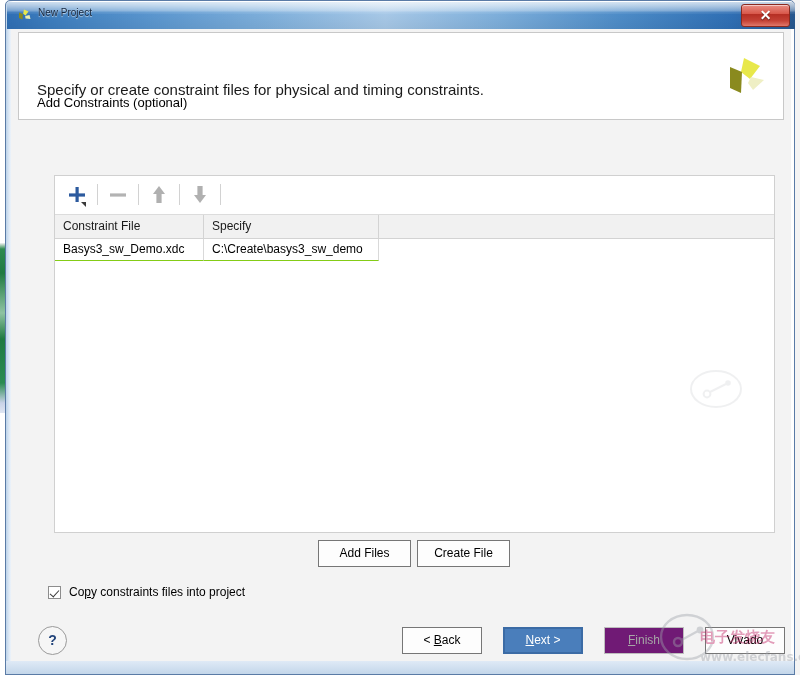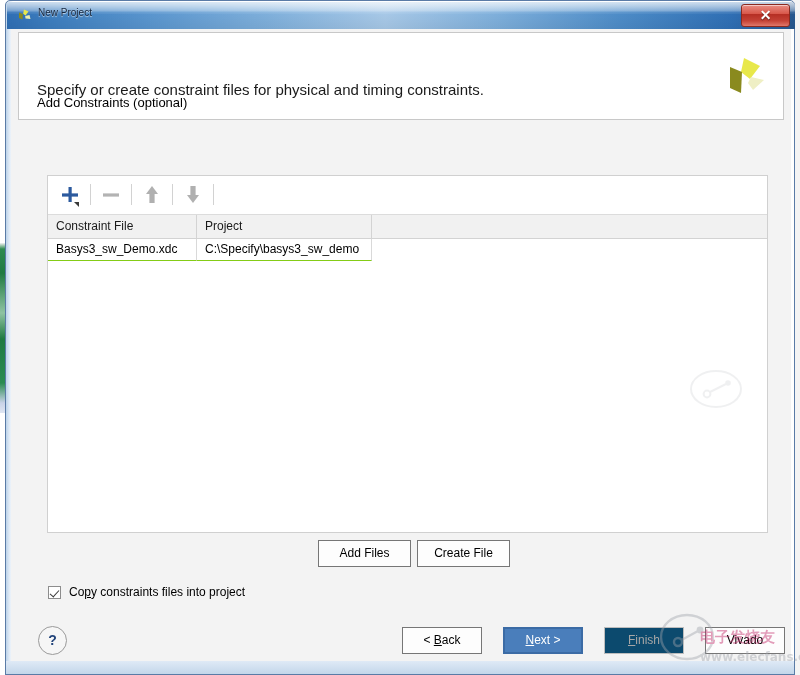--- a/index.html
+++ b/index.html
@@ -160,21 +160,21 @@
   #body-area {
     position: absolute;
     left: 7px; top: 93px;
     width: 766px; height: 492px;
     background: #f3f3f3;
   }
 
   
   #list-panel {
     position: absolute;
-    left: 29px; top: 53px;
+    left: 36px; top: 53px;
     width: 721px; height: 358px;
     box-sizing: border-box;
     background: #ffffff;
     border: 1px solid #d0d0d0;
     padding-left: 19px;
   }
 
   
   #toolbar {
     position: absolute;
@@ -323,21 +323,21 @@
     left: 485px; top: 10px; width: 80px;
     background: #4a7ebb;
     border: 2px solid #3b6ba5;
     color: #ffffff;
     line-height: 23px;
   }
   #finish-button {
     left: 586px; top: 10px; width: 80px;
     color: #a6a6a6;
     border-color: #bdbdbd;
-    background: #0c4a6e;
+    background: #701a75;
     cursor: default;
   }
   #cancel-button { left: 687px; top: 10px; width: 80px; }
   .wbtn u { text-decoration: underline; }
 
   
   #bottom-edge {
     position: absolute;
     left: 5px; top: 661px;
     width: 790px; height: 14px;
@@ -448,25 +448,25 @@
             <svg width="26" height="26" viewBox="0 0 26 26">
               <polygon points="13,21 19,13 15.6,13 15.6,4 10.4,4 10.4,13 7,13" fill="#b0b0b0"></polygon>
             </svg>
           </div>
           <div class="tb-sep" style="left:165px;"></div>
         </div>
 
         <div id="table">
           <div id="table-header">
             <div class="th c0">Constraint File</div>
-            <div class="th c1">Project</div>
+            <div class="th c1">Specify</div>
           </div>
           <div class="table-row">
             <div class="td c0">Basys3_sw_Demo.xdc</div>
-            <div class="td c1">C:\Specify\basys3_sw_demo</div>
+            <div class="td c1">C:\Create\basys3_sw_demo</div>
           </div>
         </div>
       </div>
 
       <div id="copy-row">
         <div id="copy-checkbox"></div>
         <div id="copy-label"><span>Co</span><u>p</u><span>y constraints files into project</span></div>
       </div>
 
       <div id="action-row">

